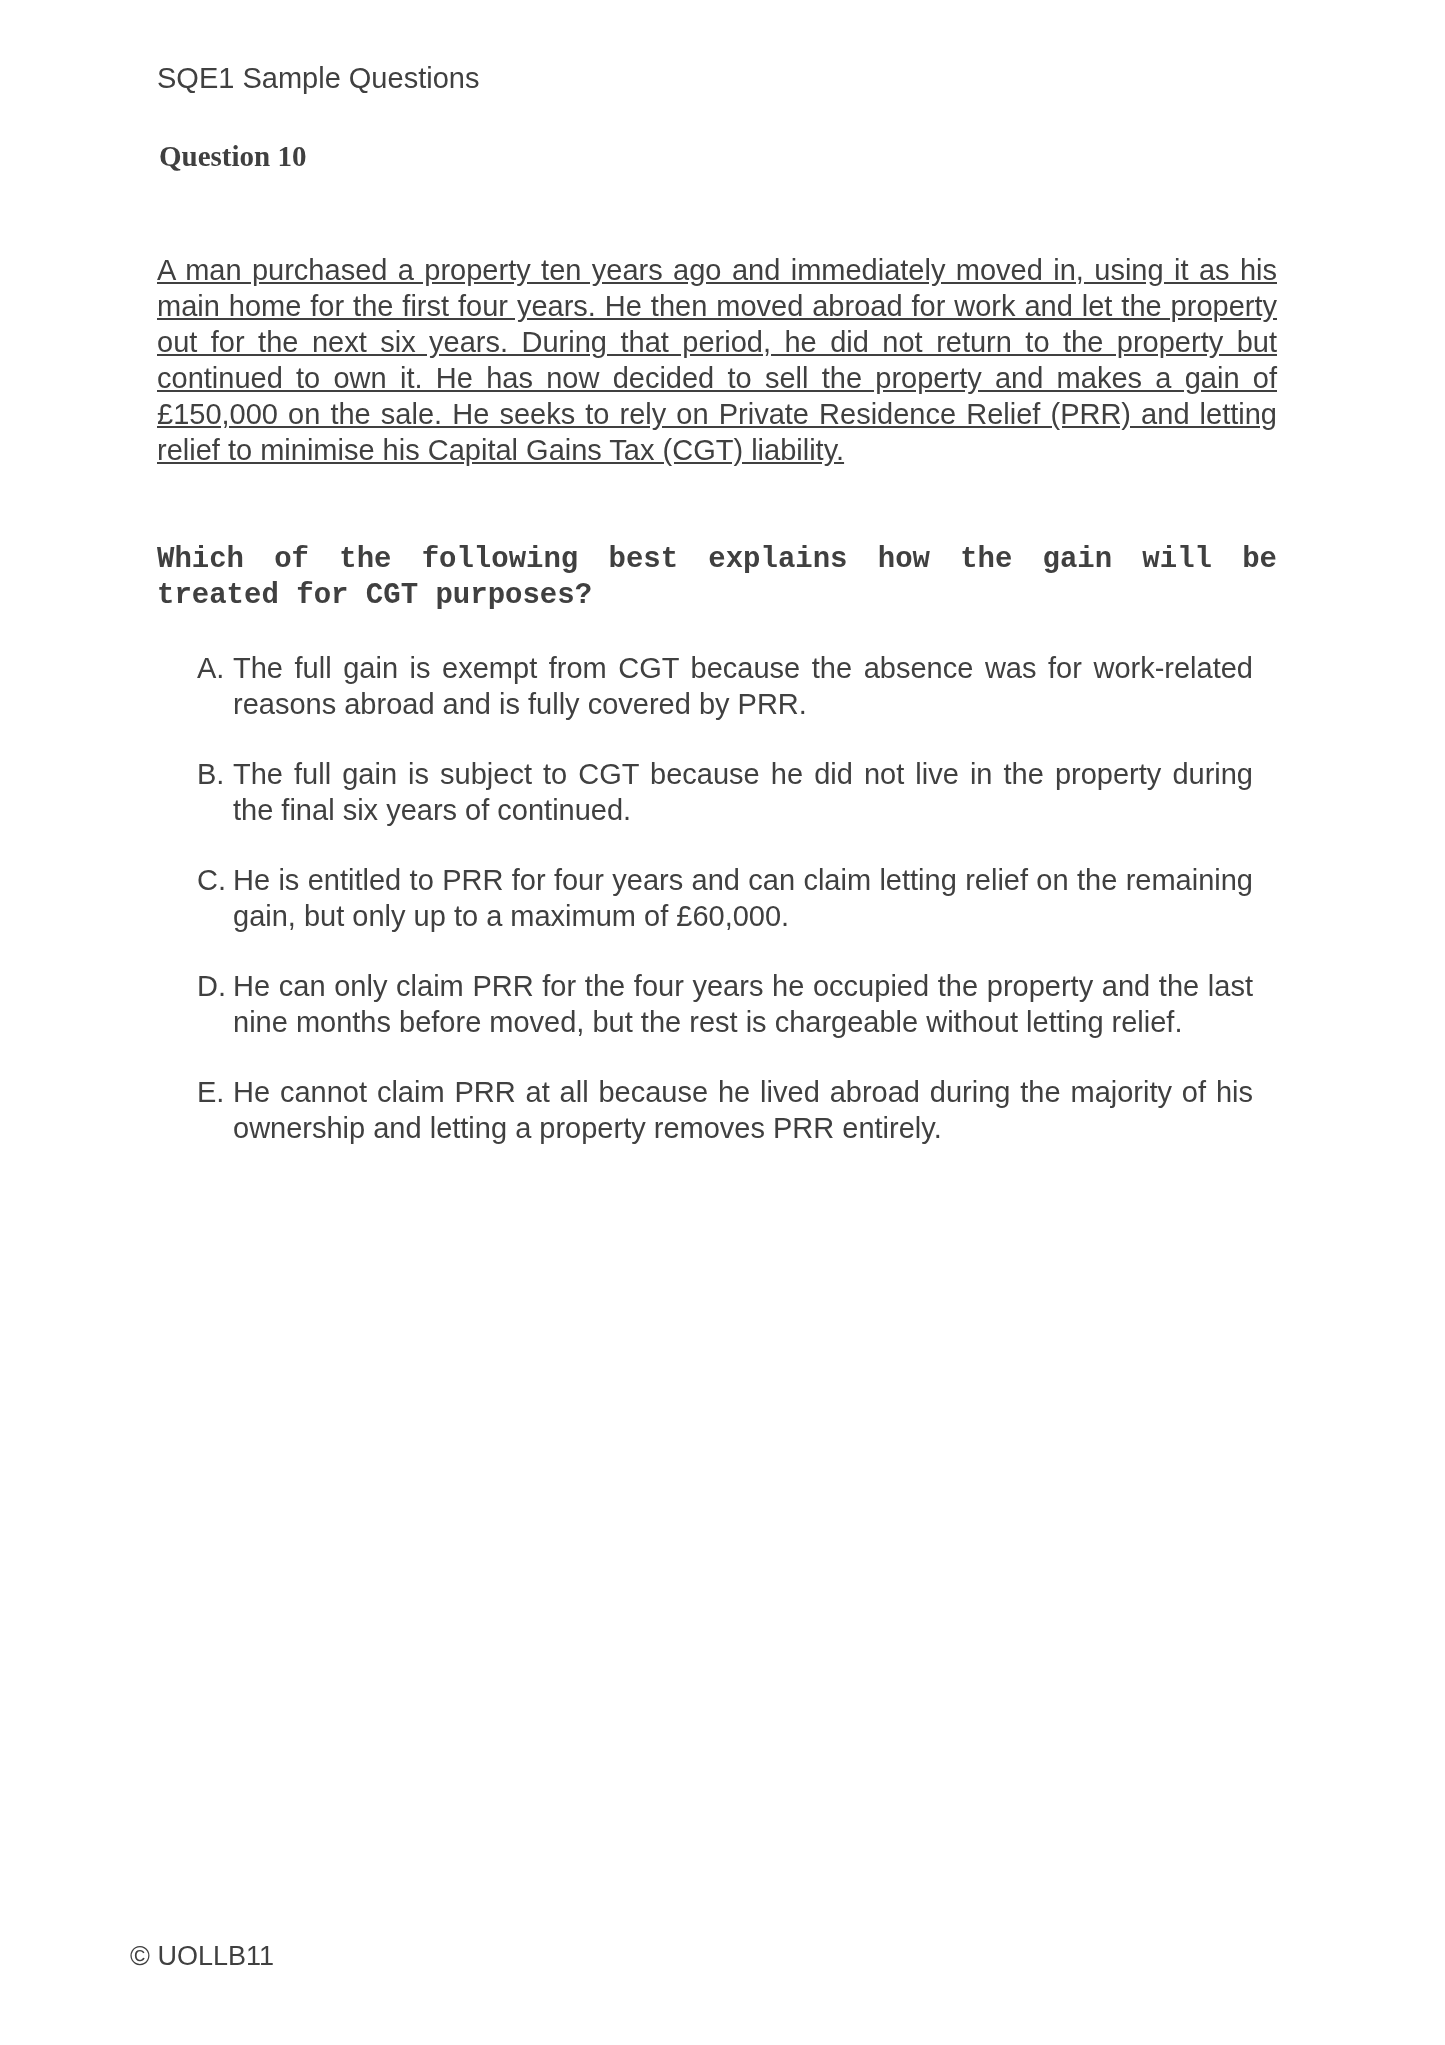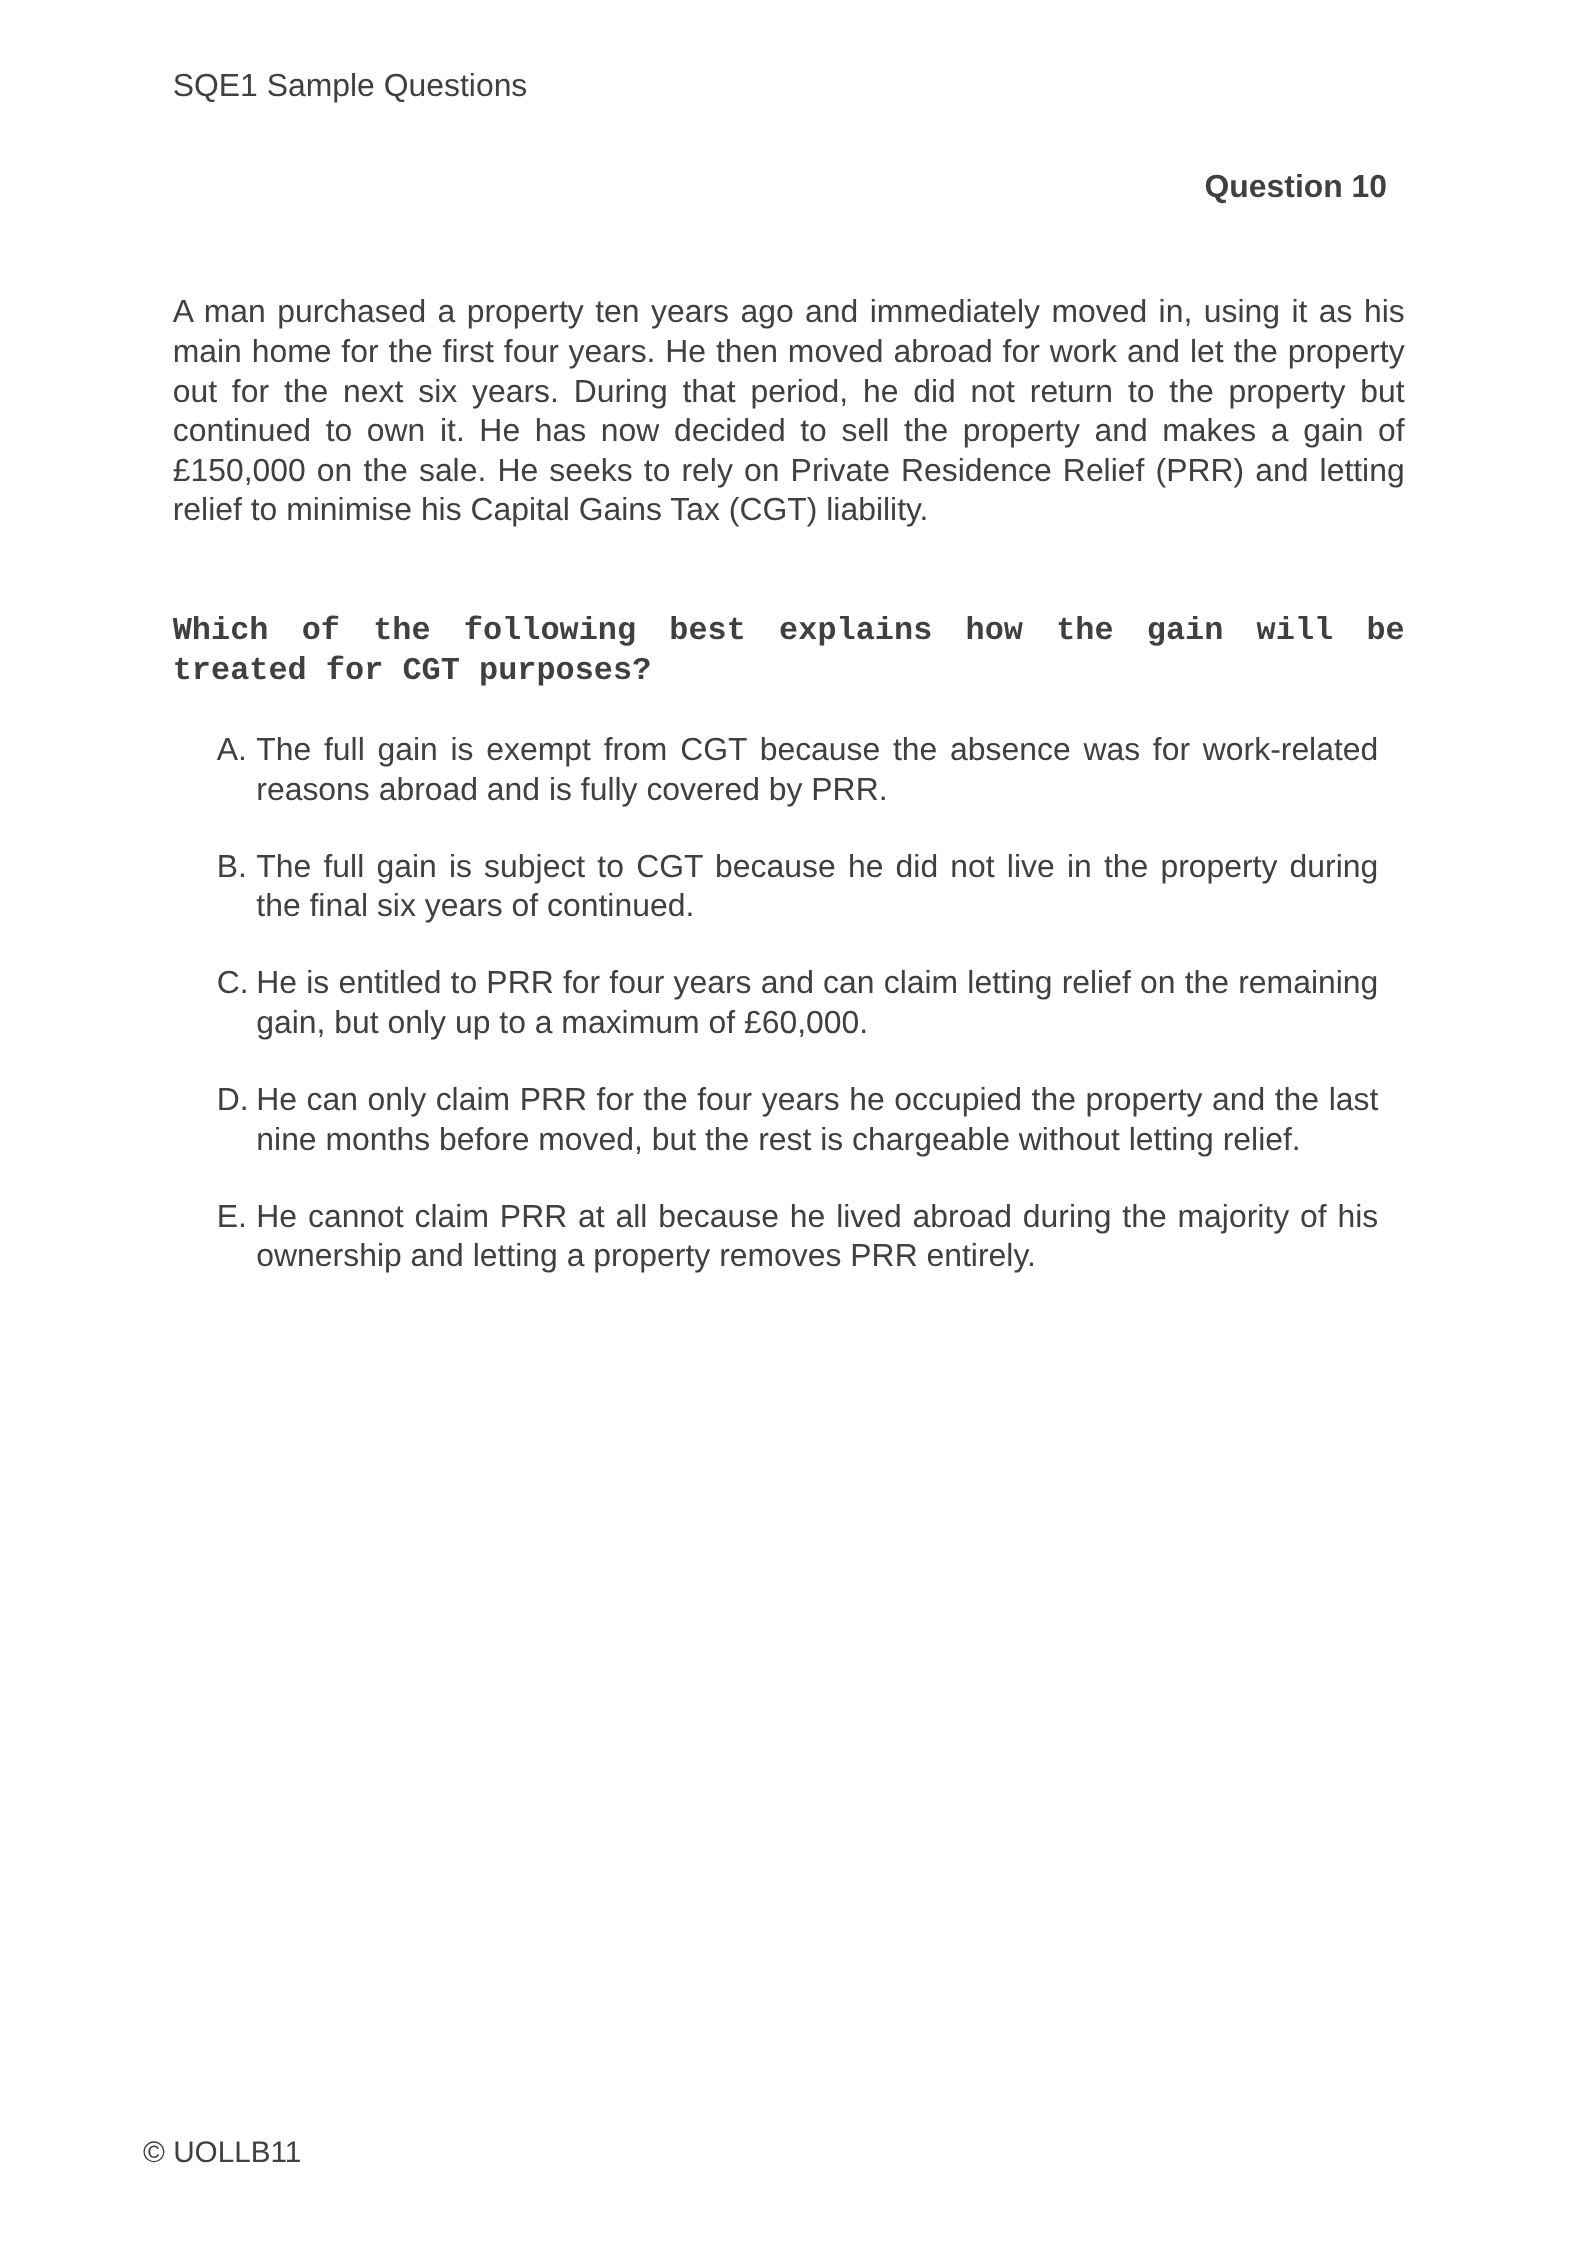--- a/index.html
+++ b/index.html
@@ -23,29 +23,31 @@
     top: 60px;
     left: 157px;
   }
   .content {
     position: absolute;
     top: 136px;
     left: 157px;
     width: 1120px;
   }
   .title {
-    margin: 16px;
+    margin: 2px;
     font-size: 29px;
     font-weight: bold;
-    text-align: right;
+    text-align: left;
+    font-family: Liberation Serif, serif;
   }
   .scenario {
     margin: 78px 0 0 0;
     text-align: justify;
     text-align-last: left;
+    text-decoration: underline;
   }
   .stem {
     margin: 74px 0 0 0;
     font-weight: bold;
     text-align: justify;
     text-align-last: left;
     font-family: Liberation Mono, monospace;
   }
   .options {
     list-style: none;

